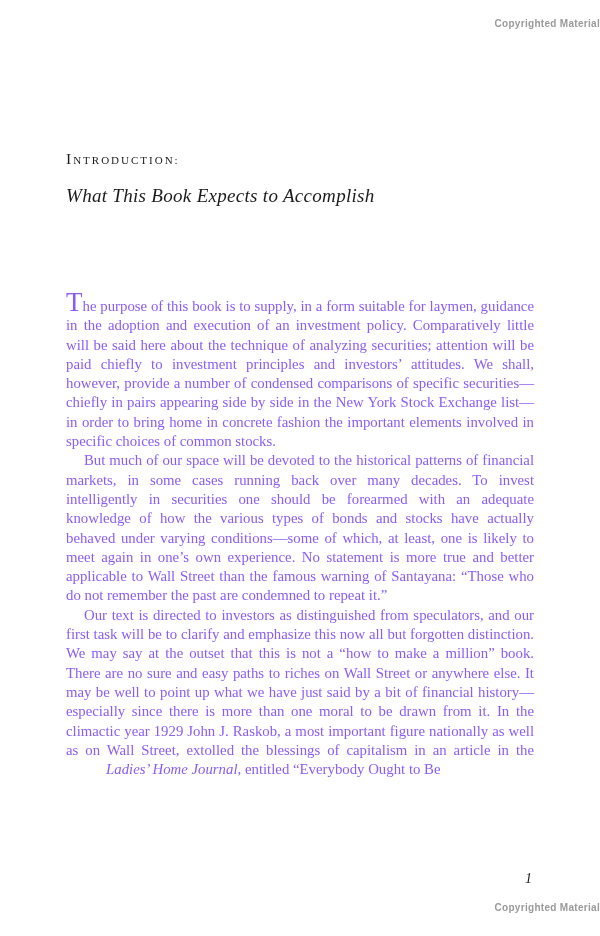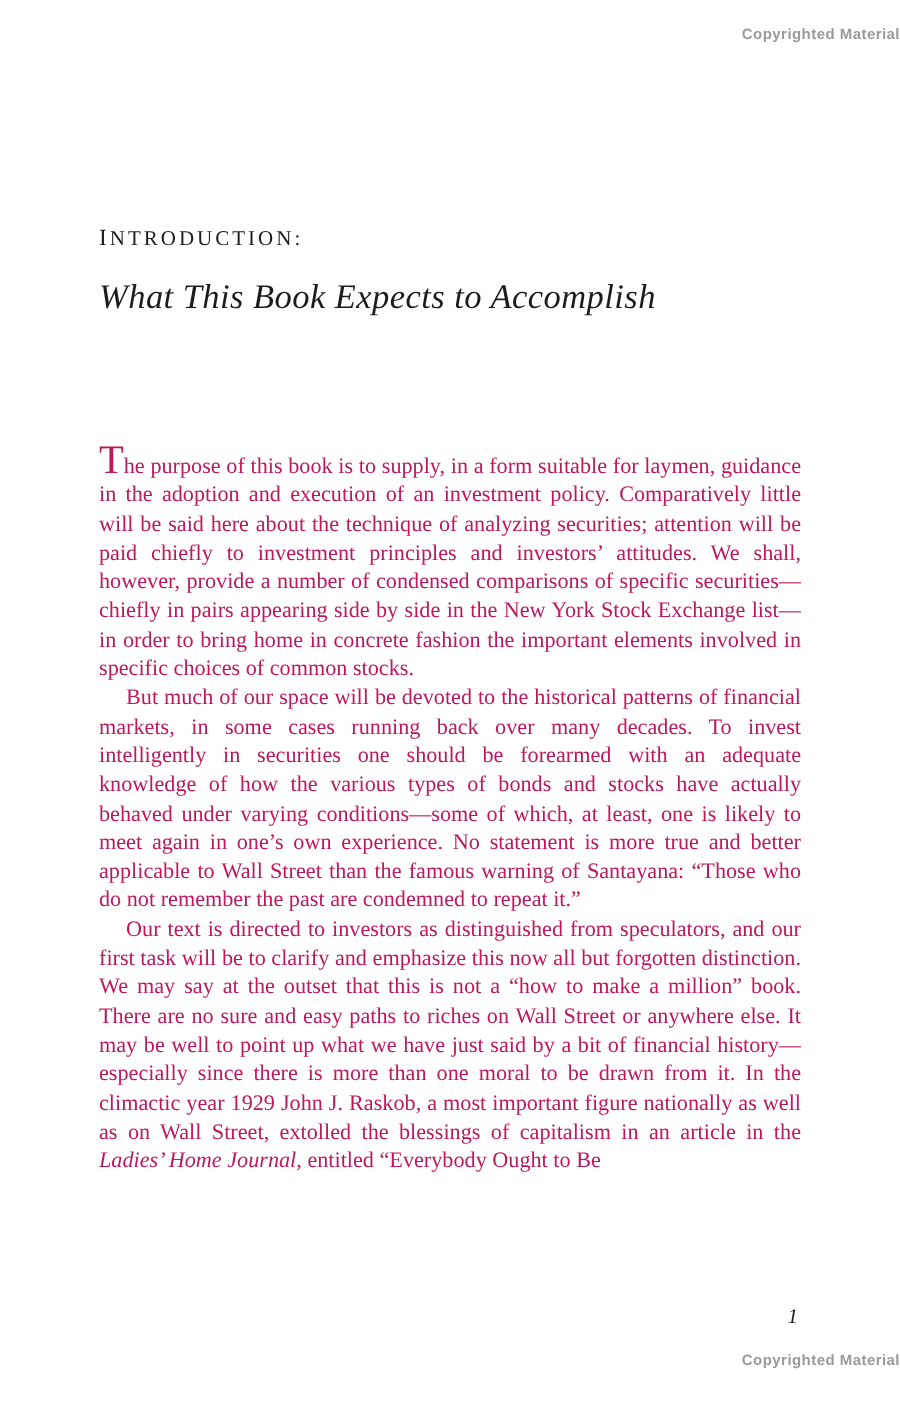--- a/index.html
+++ b/index.html
@@ -29,52 +29,53 @@
   }
   .copyright.top { top: 18px; }
   .copyright.bottom { top: 902px; }
   .content {
     position: absolute;
     left: 66px;
     width: 468px;
     top: 150px;
   }
   .section-label {
-    font-size: 14px;
+    font-size: 11px;
     letter-spacing: 2px;
     margin: 0 0 17px 0;
     color: #1c1c1c;
   }
   .section-label::first-letter {
     font-size: 15.5px;
   }
   .title {
     font-style: italic;
     font-weight: normal;
-    font-size: 23px;
+    font-size: 19px;
     letter-spacing: 0.3px;
     margin: 0 0 86px 0;
     color: #1c1c1c;
   }
   .body-para {
     font-size: 14.8px;
     line-height: 19.3px;
     text-align: justify;
     margin: 0;
-    color: #be185d;
+    color: #8b5cf6;
   }
   .body-para.indent {
     text-indent: 18px;
   }
   .initial {
     font-size: 27px;
     line-height: 19.3px;
   }
   .italic {
     font-style: italic;
+    margin-left: 40px;
   }
   .page-number {
     position: absolute;
     top: 871px;
     right: 68px;
     font-style: italic;
     font-size: 14px;
     color: #1c1c1c;
   }
 </style>

